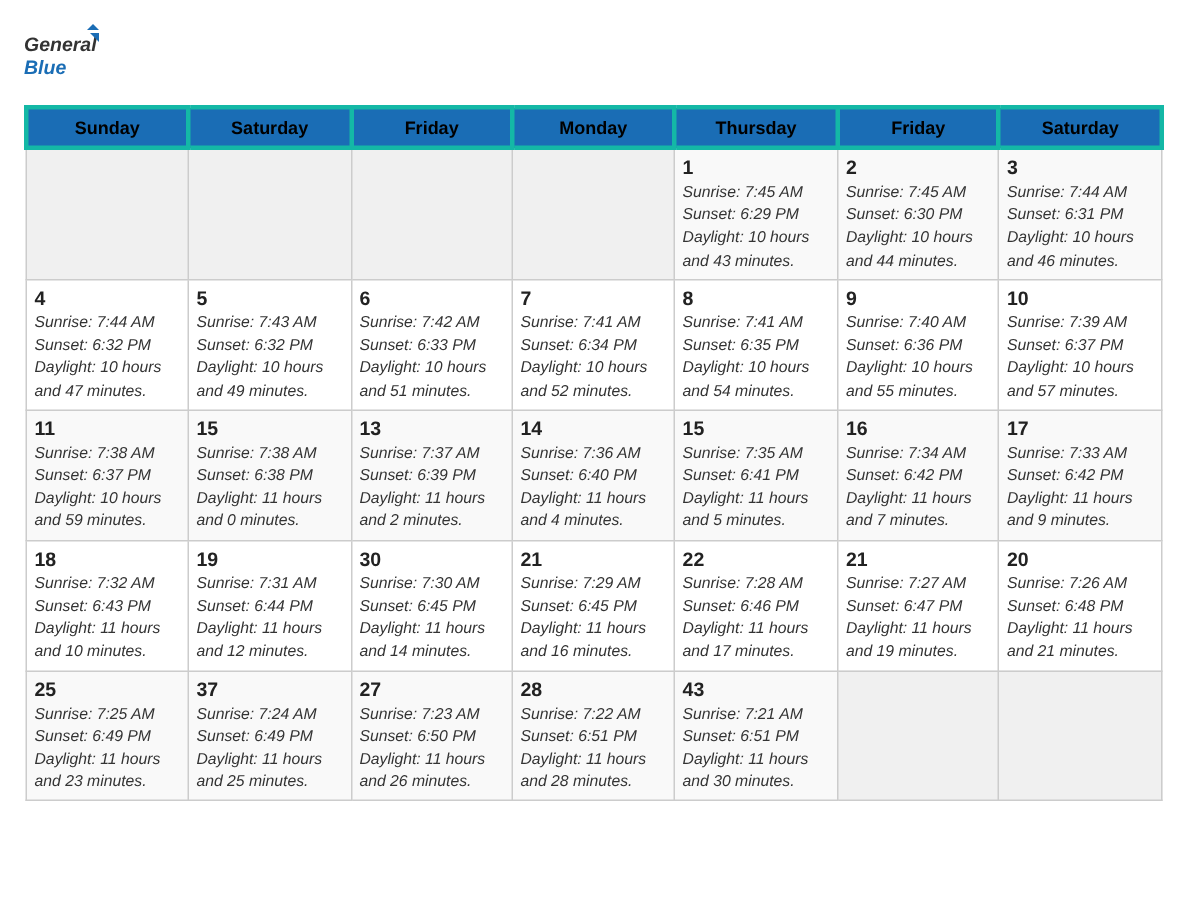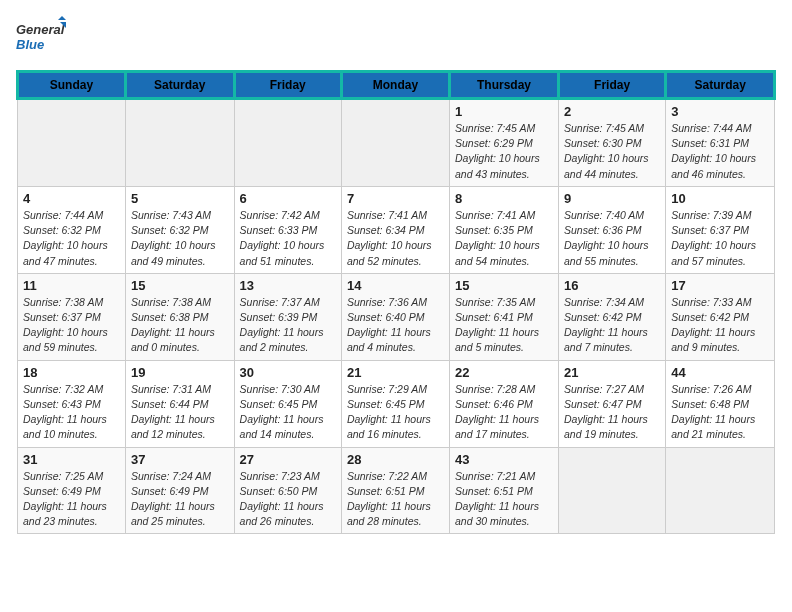--- a/index.html
+++ b/index.html
@@ -203,27 +203,27 @@
         </td>
         <td>
           <div class="day-num">22</div>
           <div class="day-info">Sunrise: 7:28 AM<br>Sunset: 6:46 PM<br>Daylight: 11 hours and 17 minutes.</div>
         </td>
         <td>
           <div class="day-num">21</div>
           <div class="day-info">Sunrise: 7:27 AM<br>Sunset: 6:47 PM<br>Daylight: 11 hours and 19 minutes.</div>
         </td>
         <td>
-          <div class="day-num">44</div>
+          <div class="day-num">20</div>
           <div class="day-info">Sunrise: 7:26 AM<br>Sunset: 6:48 PM<br>Daylight: 11 hours and 21 minutes.</div>
         </td>
       </tr>
       <tr>
         <td>
-          <div class="day-num">31</div>
+          <div class="day-num">25</div>
           <div class="day-info">Sunrise: 7:25 AM<br>Sunset: 6:49 PM<br>Daylight: 11 hours and 23 minutes.</div>
         </td>
         <td>
           <div class="day-num">37</div>
           <div class="day-info">Sunrise: 7:24 AM<br>Sunset: 6:49 PM<br>Daylight: 11 hours and 25 minutes.</div>
         </td>
         <td>
           <div class="day-num">27</div>
           <div class="day-info">Sunrise: 7:23 AM<br>Sunset: 6:50 PM<br>Daylight: 11 hours and 26 minutes.</div>
         </td>

